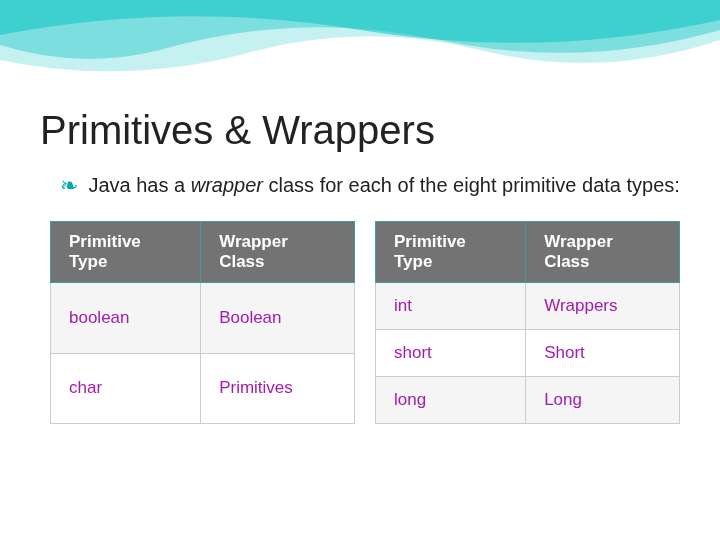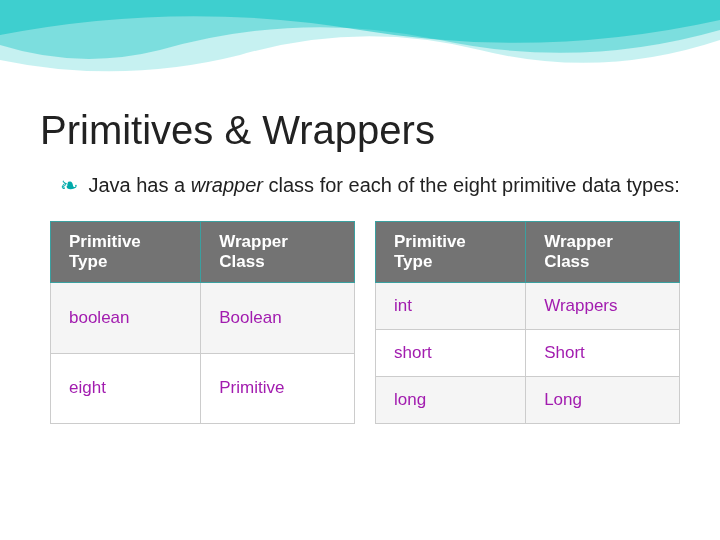--- a/index.html
+++ b/index.html
@@ -138,22 +138,22 @@
           <th>Primitive Type</th>
           <th>Wrapper Class</th>
         </tr>
       </thead>
       <tbody>
         <tr>
           <td>boolean</td>
           <td>Boolean</td>
         </tr>
         <tr>
-          <td>eight</td>
-          <td>Primitive</td>
+          <td>char</td>
+          <td>Primitives</td>
         </tr>
       </tbody>
     </table>
 
     <table>
       <thead>
         <tr>
           <th>Primitive Type</th>
           <th>Wrapper Class</th>
         </tr>

